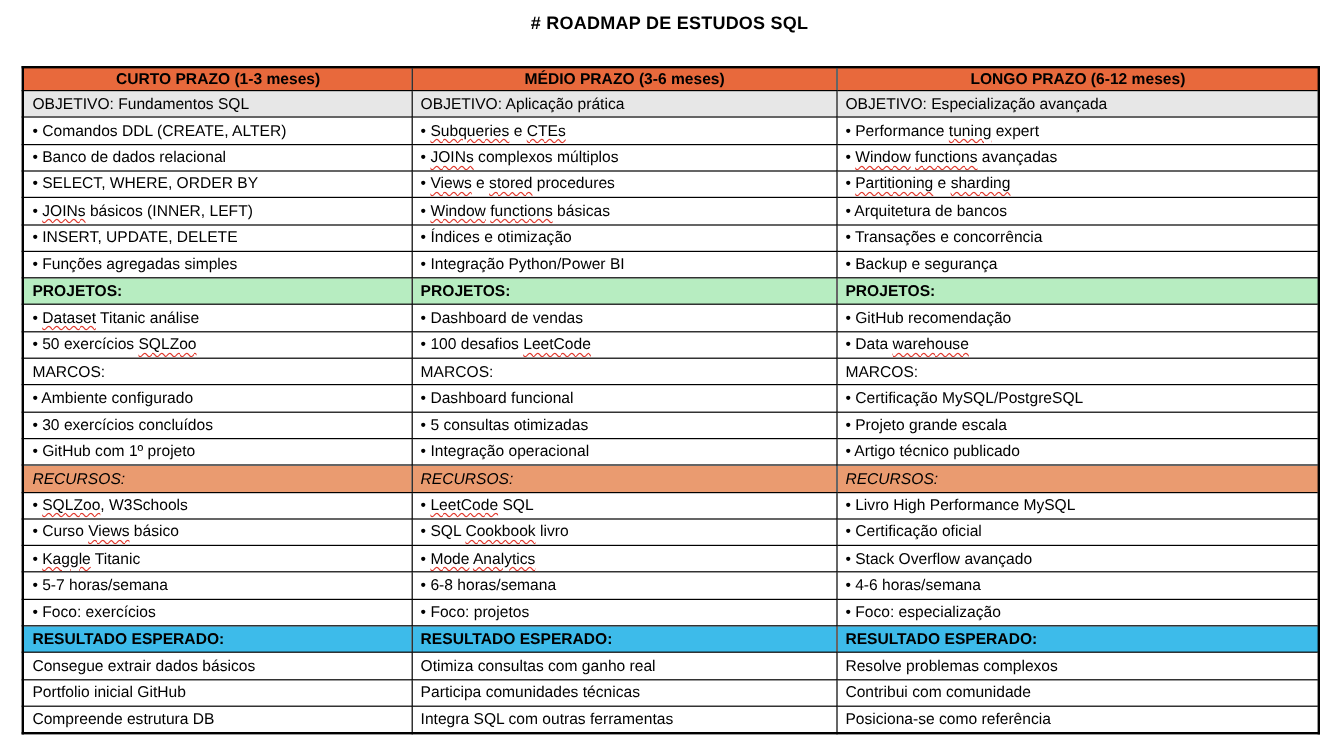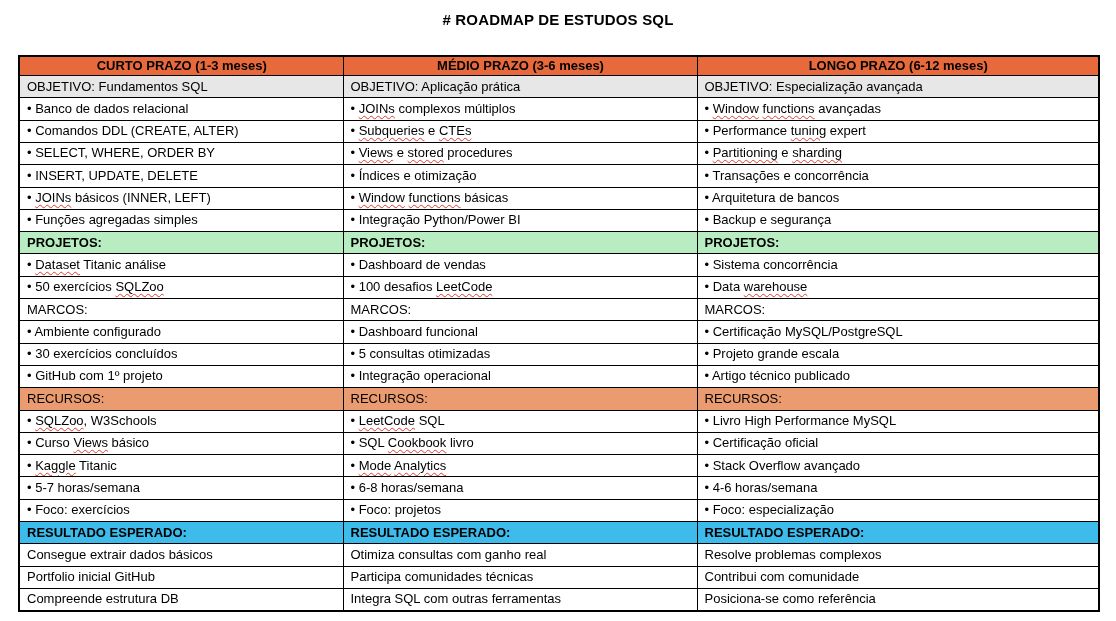--- a/index.html
+++ b/index.html
@@ -49,21 +49,21 @@
     overflow:hidden;
   }
   .roadmap th{
     background:var(--c-header-bg);
     text-align:center;
     font-weight:bold;
     font-size:13px;
   }
   tr.style-objetivo td{background:var(--c-objetivo-bg);margin-top:24px;}
   tr.style-projetos td{background:var(--c-projetos-bg);font-weight:bold;}
-  tr.style-recursos td{background:var(--c-recursos-bg);}
+  tr.style-recursos td{background:var(--c-recursos-bg);font-style:italic;}
   tr.style-resultado td{background:var(--c-resultado-bg);font-weight:bold;}
   tr.style-item td, tr.style-plain td{background:#ffffff;}
   .sp{
     text-decoration-line:underline;
     text-decoration-style:wavy;
     text-decoration-color:var(--c-misspell);
     text-decoration-thickness:1px;
     text-underline-offset:2px;
   }
 </style>
@@ -85,58 +85,58 @@
         <th>LONGO PRAZO (6-12 meses)</th>
       </tr>
   </thead>
   <tbody id="body-rows">
       <tr class="style-objetivo">
         <td>OBJETIVO: Fundamentos SQL</td>
         <td>OBJETIVO: Aplicação prática</td>
         <td>OBJETIVO: Especialização avançada</td>
       </tr>
       <tr class="style-item">
+        <td>• Comandos DDL (CREATE, ALTER)</td>
+        <td>• <span class="sp">Subqueries</span> e <span class="sp">CTEs</span></td>
+        <td>• Performance <span class="sp">tuning</span> expert</td>
+      </tr>
+      <tr class="style-item">
         <td>• Banco de dados relacional</td>
         <td>• <span class="sp">JOINs</span> complexos múltiplos</td>
         <td>• <span class="sp">Window</span> <span class="sp">functions</span> avançadas</td>
       </tr>
       <tr class="style-item">
-        <td>• Comandos DDL (CREATE, ALTER)</td>
-        <td>• <span class="sp">Subqueries</span> e <span class="sp">CTEs</span></td>
-        <td>• Performance <span class="sp">tuning</span> expert</td>
-      </tr>
-      <tr class="style-item">
         <td>• SELECT, WHERE, ORDER BY</td>
         <td>• <span class="sp">Views</span> e <span class="sp">stored</span> procedures</td>
         <td>• <span class="sp">Partitioning</span> e <span class="sp">sharding</span></td>
       </tr>
       <tr class="style-item">
+        <td>• <span class="sp">JOINs</span> básicos (INNER, LEFT)</td>
+        <td>• <span class="sp">Window</span> <span class="sp">functions</span> básicas</td>
+        <td>• Arquitetura de bancos</td>
+      </tr>
+      <tr class="style-item">
         <td>• INSERT, UPDATE, DELETE</td>
         <td>• Índices e otimização</td>
         <td>• Transações e concorrência</td>
-      </tr>
-      <tr class="style-item">
-        <td>• <span class="sp">JOINs</span> básicos (INNER, LEFT)</td>
-        <td>• <span class="sp">Window</span> <span class="sp">functions</span> básicas</td>
-        <td>• Arquitetura de bancos</td>
       </tr>
       <tr class="style-item">
         <td>• Funções agregadas simples</td>
         <td>• Integração Python/Power BI</td>
         <td>• Backup e segurança</td>
       </tr>
       <tr class="style-projetos">
         <td>PROJETOS:</td>
         <td>PROJETOS:</td>
         <td>PROJETOS:</td>
       </tr>
       <tr class="style-item">
         <td>• <span class="sp">Dataset</span> Titanic análise</td>
         <td>• Dashboard de vendas</td>
-        <td>• Sistema concorrência</td>
+        <td>• GitHub recomendação</td>
       </tr>
       <tr class="style-item">
         <td>• 50 exercícios <span class="sp">SQLZoo</span></td>
         <td>• 100 desafios <span class="sp">LeetCode</span></td>
         <td>• Data <span class="sp">warehouse</span></td>
       </tr>
       <tr class="style-plain">
         <td>MARCOS:</td>
         <td>MARCOS:</td>
         <td>MARCOS:</td>

